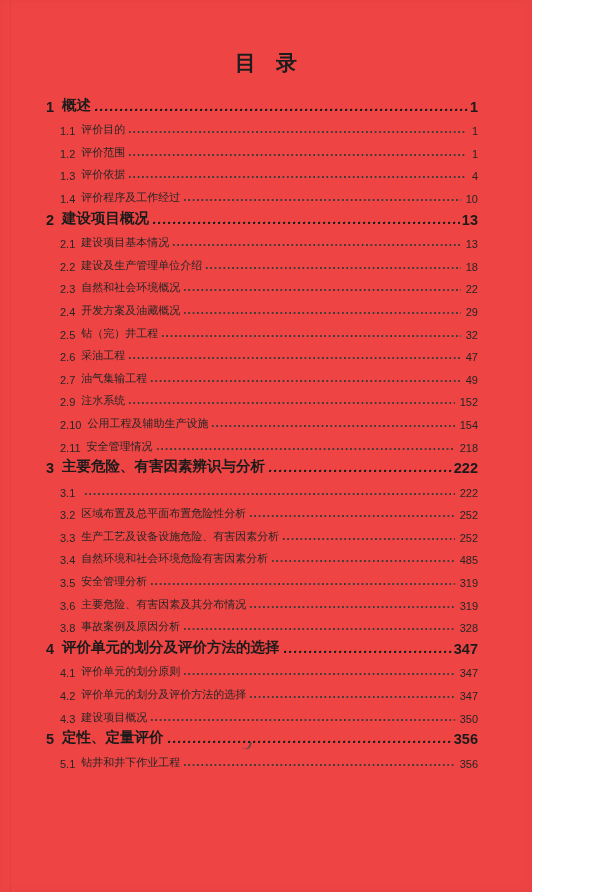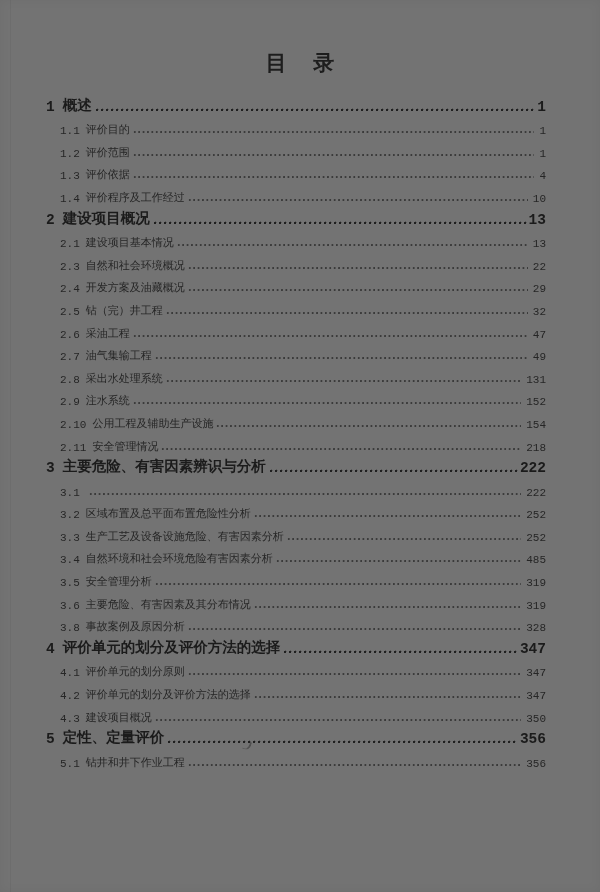--- a/index.html
+++ b/index.html
@@ -2,26 +2,26 @@
 <html><head>
 <meta charset="utf-8">
 <style>
   html, body {
     margin: 0;
     padding: 0;
     background: #ffffff;
   }
   .page {
     position: relative;
-    width: 600px;
+    width: 532px;
     height: 892px;
-    background: #737373;
+    background: #ef4444;
     overflow: hidden;
     box-shadow: inset 0 0 12px rgba(0,0,0,0.045);
-    font-family: Liberation Mono, monospace;
+    font-family: Liberation Sans, sans-serif;
     color: #222222;
   }
   .fold-line {
     position: absolute;
     left: 10px;
     top: 0;
     width: 1px;
     height: 100%;
     background: rgba(0,0,0,0.05);
   }
@@ -142,20 +142,26 @@
         <span class="dots"></span>
         <span class="pagenum">13</span>
       </div>
       <div class="row level2">
         <span class="num">2.1</span>
         <span class="label">建设项目基本情况</span>
         <span class="dots"></span>
         <span class="pagenum">13</span>
       </div>
       <div class="row level2">
+        <span class="num">2.2</span>
+        <span class="label">建设及生产管理单位介绍</span>
+        <span class="dots"></span>
+        <span class="pagenum">18</span>
+      </div>
+      <div class="row level2">
         <span class="num">2.3</span>
         <span class="label">自然和社会环境概况</span>
         <span class="dots"></span>
         <span class="pagenum">22</span>
       </div>
       <div class="row level2">
         <span class="num">2.4</span>
         <span class="label">开发方案及油藏概况</span>
         <span class="dots"></span>
         <span class="pagenum">29</span>
@@ -172,26 +178,20 @@
         <span class="dots"></span>
         <span class="pagenum">47</span>
       </div>
       <div class="row level2">
         <span class="num">2.7</span>
         <span class="label">油气集输工程</span>
         <span class="dots"></span>
         <span class="pagenum">49</span>
       </div>
       <div class="row level2">
-        <span class="num">2.8</span>
-        <span class="label">采出水处理系统</span>
-        <span class="dots"></span>
-        <span class="pagenum">131</span>
-      </div>
-      <div class="row level2">
         <span class="num">2.9</span>
         <span class="label">注水系统</span>
         <span class="dots"></span>
         <span class="pagenum">152</span>
       </div>
       <div class="row level2">
         <span class="num">2.10</span>
         <span class="label">公用工程及辅助生产设施</span>
         <span class="dots"></span>
         <span class="pagenum">154</span>

